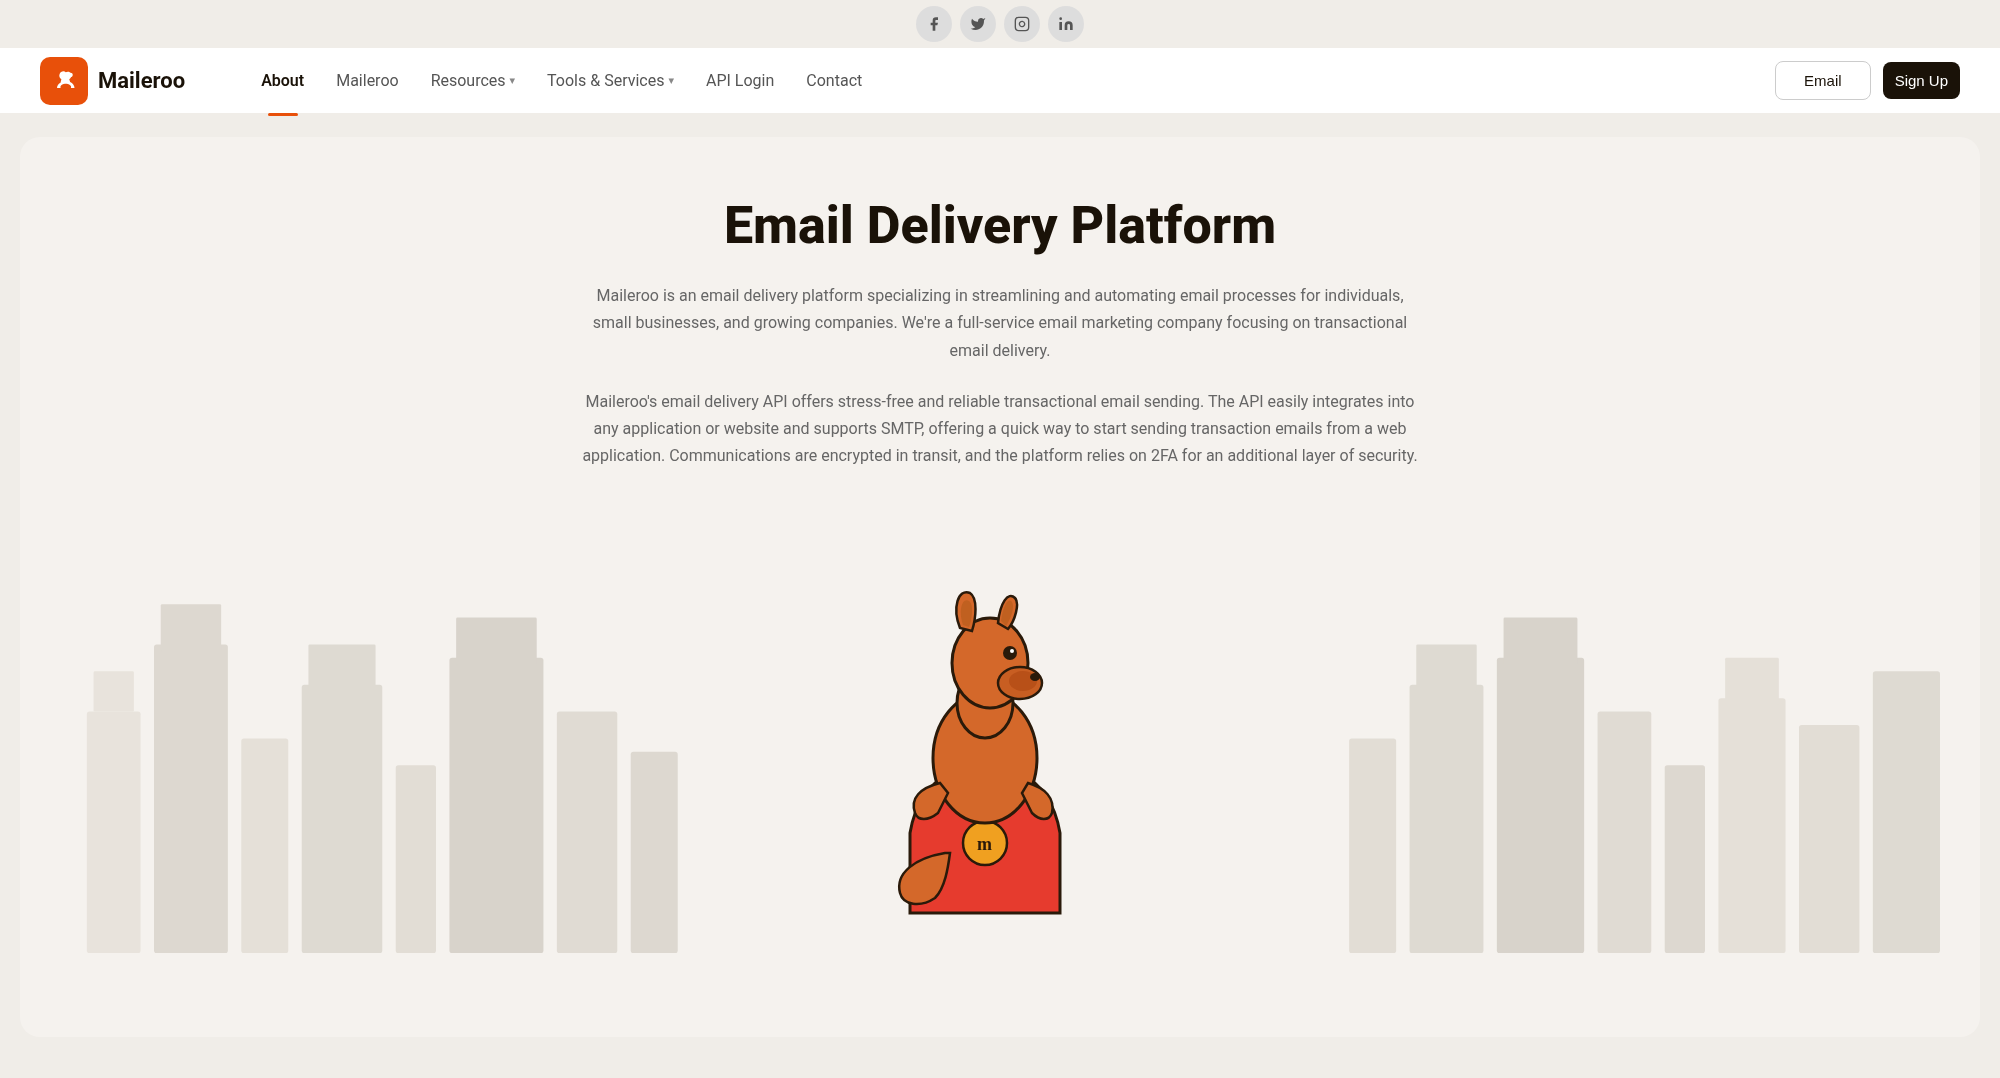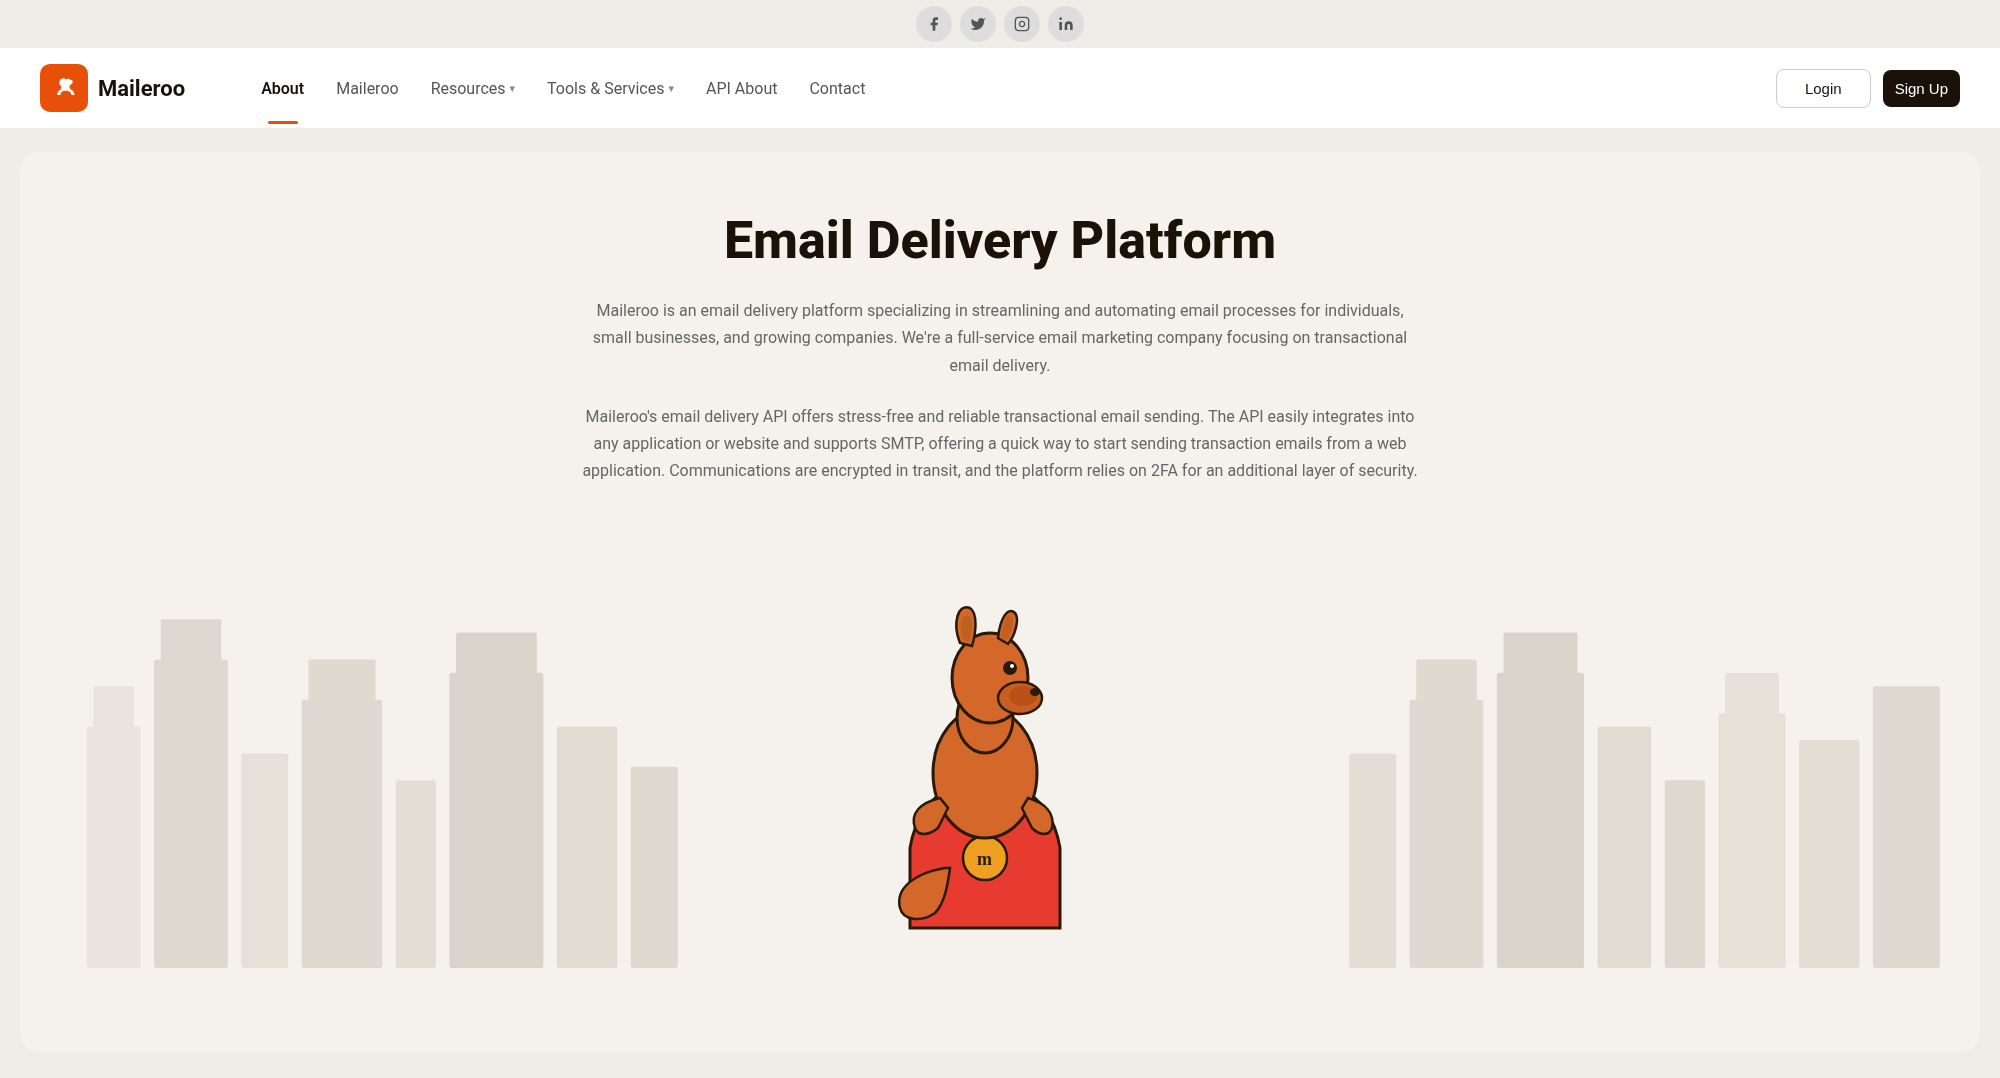--- a/index.html
+++ b/index.html
@@ -35,21 +35,21 @@
       color: #555;
       font-size: 14px;
       cursor: pointer;
     }
 
     
     .navbar {
       display: flex;
       align-items: center;
       padding: 0 40px;
-      height: 80px;
+      height: 65px;
       background: #ffffff;
       position: relative;
       z-index: 10;
     }
 
     .logo-container {
       display: flex;
       align-items: center;
       gap: 10px;
       margin-right: 60px;
@@ -259,29 +259,29 @@
     </div>
     <div class="nav-item">
       <span>Resources</span>
       <span class="chevron">▾</span>
     </div>
     <div class="nav-item">
       <span>Tools &amp; Services</span>
       <span class="chevron">▾</span>
     </div>
     <div class="nav-item">
-      <span>API About</span>
+      <span>API Login</span>
     </div>
     <div class="nav-item">
       <span>Contact</span>
     </div>
   </div>
 
   <div class="nav-actions">
-    <button class="login-btn">Login</button>
+    <button class="login-btn">Email</button>
     <button class="signup-btn">Sign Up</button>
   </div>
 </nav>
 
 <div class="main-wrapper">
   <div class="hero-card">
     <h1 class="hero-title">Email Delivery Platform</h1>
     <p class="hero-description">Maileroo is an email delivery platform specializing in streamlining and automating email processes for individuals, small businesses, and growing companies. We're a full-service email marketing company focusing on transactional email delivery.</p>
     <p class="hero-description-2">Maileroo's email delivery API offers stress-free and reliable transactional email sending. The API easily integrates into any application or website and supports SMTP, offering a quick way to start sending transaction emails from a web application. Communications are encrypted in transit, and the platform relies on 2FA for an additional layer of security.</p>
 

